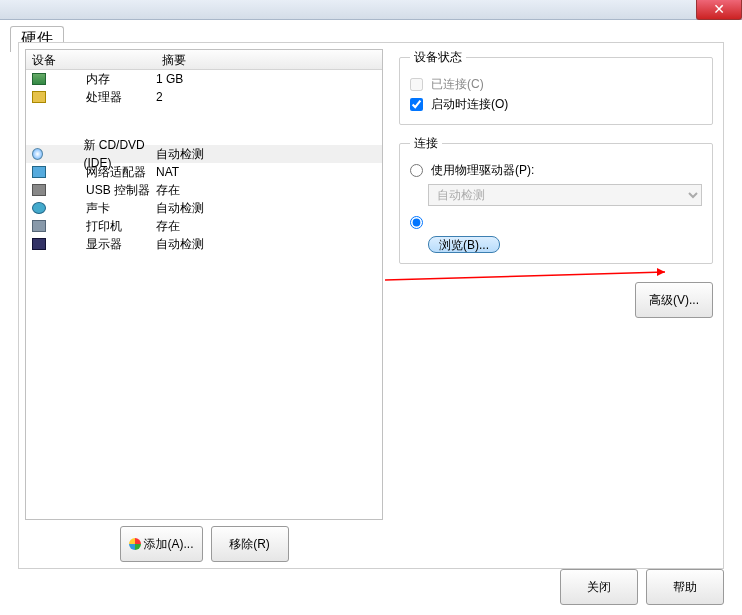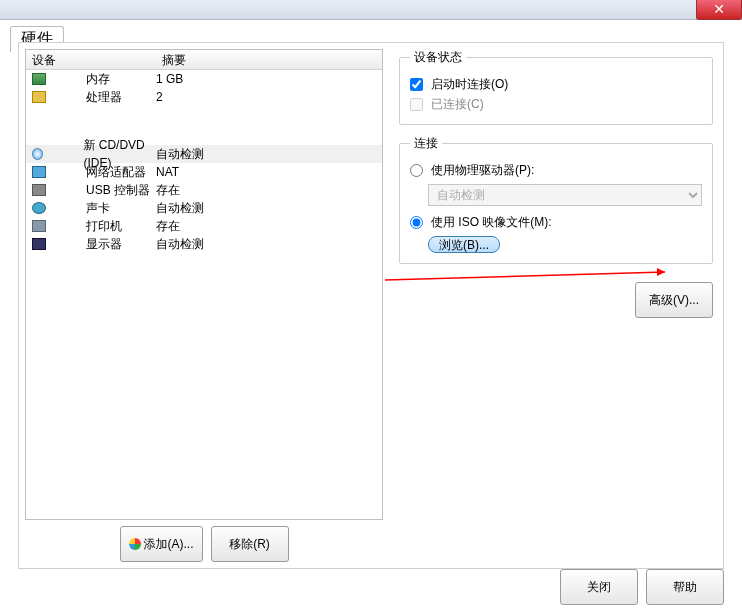--- a/index.html
+++ b/index.html
@@ -124,44 +124,43 @@
       </div>
       <div class="btn-row">
         <button class="wide"><span class="shield"></span><span>添加(A)...</span></button>
         <button class="wide">移除(R)</button>
       </div>
     </div>
 
     <div class="right-col">
       <fieldset>
         <legend>设备状态</legend>
+        <div class="chk-row disabled">
+          <input type="checkbox" disabled="" style="">
+          <span>已连接(C)</span>
+        </div>
         <div class="chk-row">
           <input type="checkbox" checked="" style="">
           <span>启动时连接(O)</span>
-        </div>
-        <div class="chk-row disabled">
-          <input type="checkbox" disabled="" style="">
-          <span>已连接(C)</span>
         </div>
       </fieldset>
 
       <fieldset>
         <legend>连接</legend>
         <div class="rad-row">
           <input type="radio" name="conn" style="">
           <span>使用物理驱动器(P):</span>
         </div>
         <div class="combo-row">
           <select disabled="" style="flex:1">
             <option>自动检测</option>
           </select>
         </div>
         <div class="rad-row" style="margin-top:6px">
           <input type="radio" name="conn" checked="" style="">
-          <span>使用 ISO 映像文件(M):</span>
         </div>
         <div class="combo-row">
           <div class="browse-hl">浏览(B)...</div>
         </div>
       </fieldset>
 
       <div class="adv-row">
         <svg class="arrow-svg">
             <line x1="0" y1="12" x2="280" y2="4" stroke="#f00" stroke-width="1.5"></line>
             <polygon points="280,4 272,0 272,8" fill="#f00"></polygon>

